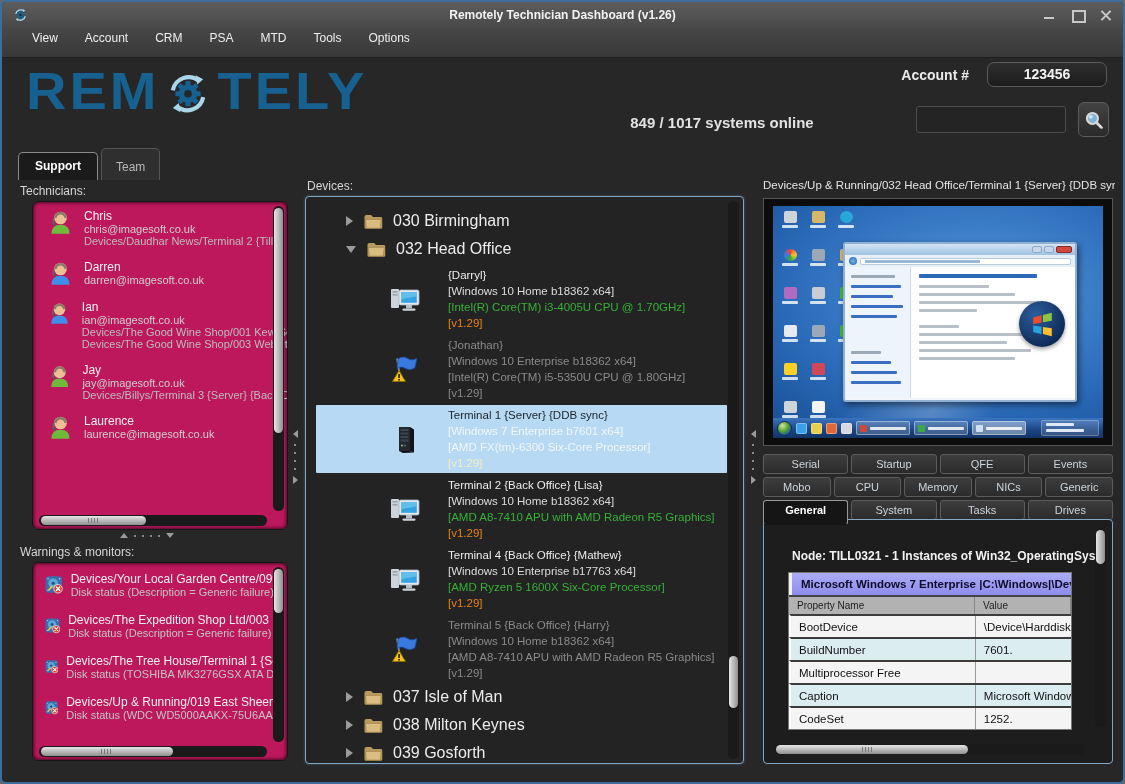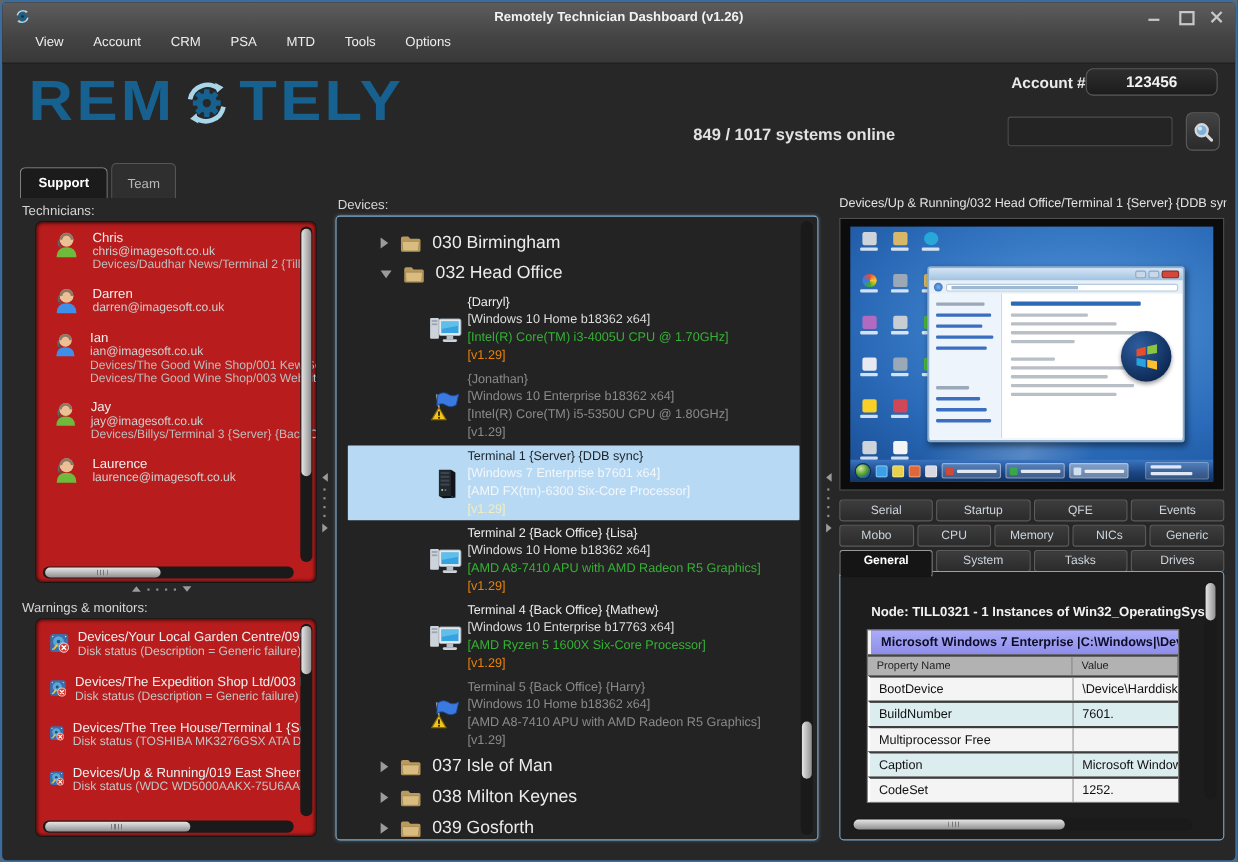--- a/index.html
+++ b/index.html
@@ -24,42 +24,42 @@
   .menubar { position:absolute; top:29px; left:30px; display:flex; gap:27px; }
   .menu-item { font-size:12px; color:#eeeeee; cursor:default; }
 
   
   .logo { position:absolute; left:24px; top:62px; display:flex; align-items:center;
           color:#16618f; font-weight:bold; font-size:56px; letter-spacing:3px; line-height:1; }
   .logo .seg { display:inline-block; transform:scaleY(.92); }
   .logo svg { margin:0 2px; }
   .sys-online { position:absolute; left:575px; top:112px; width:290px; text-align:center;
                 font-size:15px; font-weight:bold; color:#e2e2e2; }
-  .account-row { position:absolute; top:60px; right:16px; display:flex; align-items:center; }
+  .account-row { position:absolute; top:60px; right:16px; display:flex; align-items:center; gap:18px; }
   .account-label { font-size:14px; font-weight:bold; color:#eaeaea; }
   .account-box { width:120px; height:25px; background:linear-gradient(#2e2e2e,#1c1c1c);
                  border:1px solid #5a5a5a; border-radius:7px; color:#f2f2f2; font-weight:bold;
                  font-size:14px; text-align:center; line-height:23px; }
   .search-row { position:absolute; top:100px; right:14px; display:flex; align-items:center; gap:12px; }
   .search-input { width:150px; height:27px; background:#242424; border:1px solid #4c4c4c;
                   border-radius:3px; color:#ddd; font-size:12px; padding:0 6px; outline:none; }
   .search-btn { width:31px; height:35px; background:linear-gradient(#434343,#2a2a2a);
                 border:1px solid #5c5c5c; border-radius:6px; display:flex; align-items:center;
                 justify-content:center; cursor:pointer; }
 
   
   .main-tabs { position:absolute; left:16px; top:146px; display:flex; align-items:flex-end; gap:3px; }
   .mtab { font-size:12px; padding:11px 14px 6px; border:1px solid #555; border-bottom:none;
           border-radius:5px 5px 0 0; background:#2f2f2f; color:#b8b8b8; cursor:pointer; }
   .mtab.active { background:#1b1b1b; color:#fff; font-weight:bold; border-color:#8a8a8a; padding:6px 16px 7px; }
 
   .side-label { position:absolute; font-size:12px; color:#d6d6d6; }
 
   
-  .listbox { position:absolute; background:#b91c1c; border:1px solid #161616; border-radius:6px;
+  .listbox { position:absolute; background:#be185d; border:1px solid #161616; border-radius:6px;
              box-shadow:inset 0 0 4px #000; overflow:hidden; }
   .vsb { position:absolute; top:4px; right:3px; width:11px; background:#1a1a1a; border-radius:6px; }
   .vsb .thumb { position:absolute; left:1px; width:9px; background:linear-gradient(90deg,#e6e6e6,#8f8f8f); border-radius:5px; }
   .hsb { position:absolute; bottom:3px; height:11px; background:#1a1a1a; border-radius:6px; }
   .hsb .thumb { position:absolute; top:1px; height:9px; background:linear-gradient(#e6e6e6,#8f8f8f); border-radius:5px; }
   .hsb .thumb::after { content:""; position:absolute; left:45%; top:2px; bottom:2px; width:10px;
         background:repeating-linear-gradient(90deg,#777 0 1px,transparent 1px 3px); }
 
   
   #tech-list { left:30px; top:199px; width:256px; height:329px; }
@@ -85,21 +85,21 @@
   .hsplit { position:absolute; left:118px; top:531px; display:flex; gap:6px; align-items:center; }
   .vsplit { position:absolute; display:flex; flex-direction:column; gap:6px; align-items:center; width:12px; }
 
   
   #tree-box { position:absolute; left:303px; top:194px; width:439px; height:568px;
               background:#232323; border:1px solid #7fa8c8; border-radius:4px;
               box-shadow:0 0 3px #7fa8c866; overflow:hidden; }
   .tree { position:absolute; inset:10px 16px 2px 10px; overflow:hidden; }
   .fold-row { display:flex; align-items:center; gap:10px; height:24px; margin:2px 0 4px 30px; }
   .fold-label { font-size:16px; color:#ececec; }
-  .dev-row { display:flex; gap:3px; padding:2px 6px 2px 72px; margin-bottom:2px; align-items:center; }
+  .dev-row { display:flex; gap:26px; padding:2px 6px 2px 72px; margin-bottom:2px; align-items:center; }
   .dev-row.selected { background:#b7d9f3; border-radius:1px; }
   .dev-icon { flex:0 0 34px; display:flex; justify-content:center; }
   .dev-text { line-height:16px; font-size:11.5px; white-space:nowrap; }
   .dtitle { color:#ececec; }
   .dos { color:#dcdcdc; }
   .dcpu { color:#35b135; }
   .dver { color:#e8820c; }
   .dev-row.offline .dtitle, .dev-row.offline .dos, .dev-row.offline .dcpu, .dev-row.offline .dver { color:#8a8a8a; }
   .dev-row.selected .dtitle { color:#1c242c; }
   .dev-row.selected .dos, .dev-row.selected .dcpu { color:#f2f7fd; }

